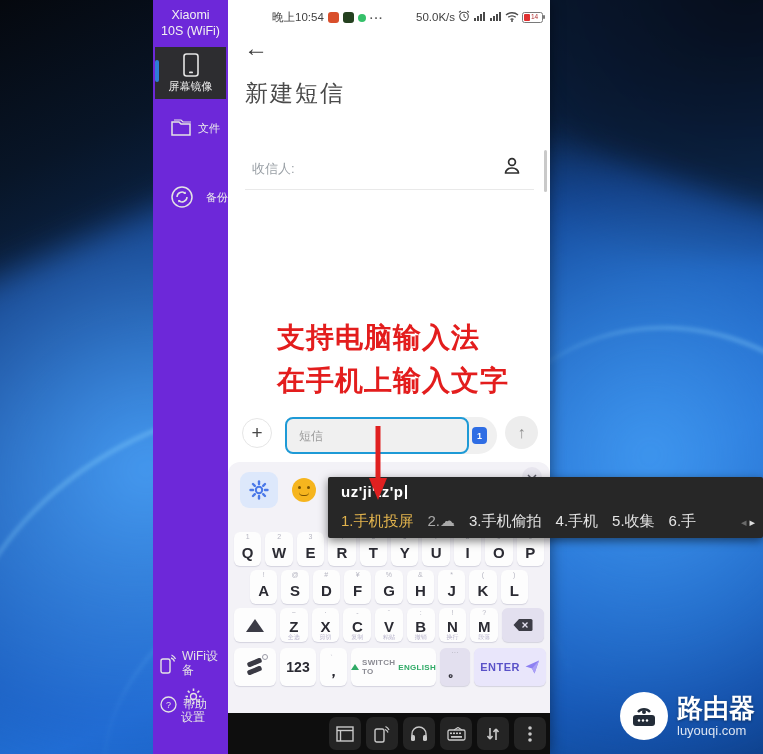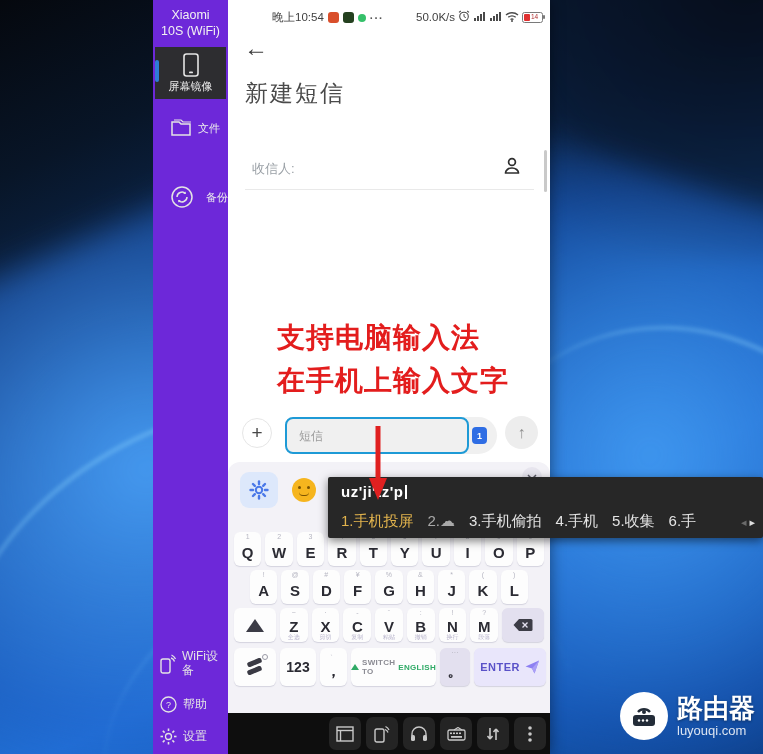--- a/index.html
+++ b/index.html
@@ -176,21 +176,21 @@
     </div>
     <div class="side-row" style="top:696px;">
       <span class="sicon">
         <svg width="17" height="17" viewBox="0 0 17 17">
             <circle cx="8.5" cy="8.5" r="7.5" fill="none" stroke="#e4e4e4" stroke-width="1.3"></circle>
             <text x="8.5" y="12" text-anchor="middle" font-size="9" fill="#e4e4e4" font-family="Liberation Sans,sans-serif">?</text>
           </svg>
       </span>
       <span>帮助</span>
     </div>
-    <div class="side-row" style="top:728px;">
+    <div class="side-row" style="top:688px;flex-direction:column;">
       <span class="sicon">
         <svg width="17" height="17" viewBox="0 0 17 17">
             <circle cx="8.5" cy="8.5" r="3" fill="none" stroke="#e4e4e4" stroke-width="1.3"></circle>
             <g stroke="#e4e4e4" stroke-width="1.6">
               <line x1="8.5" y1="0.5" x2="8.5" y2="3"></line>
               <line x1="8.5" y1="14" x2="8.5" y2="16.5"></line>
               <line x1="0.5" y1="8.5" x2="3" y2="8.5"></line>
               <line x1="14" y1="8.5" x2="16.5" y2="8.5"></line>
               <line x1="2.8" y1="2.8" x2="4.6" y2="4.6"></line>
               <line x1="12.4" y1="12.4" x2="14.2" y2="14.2"></line>

